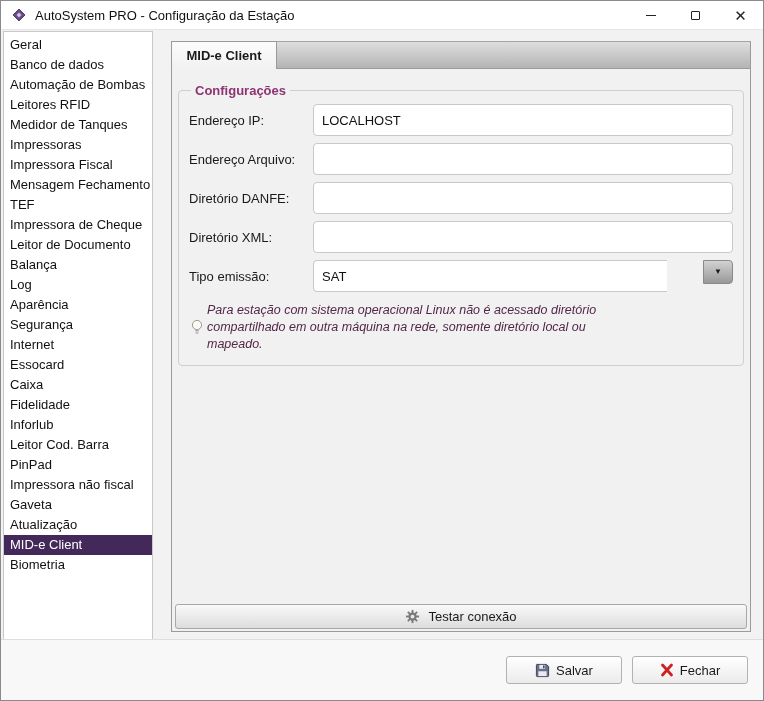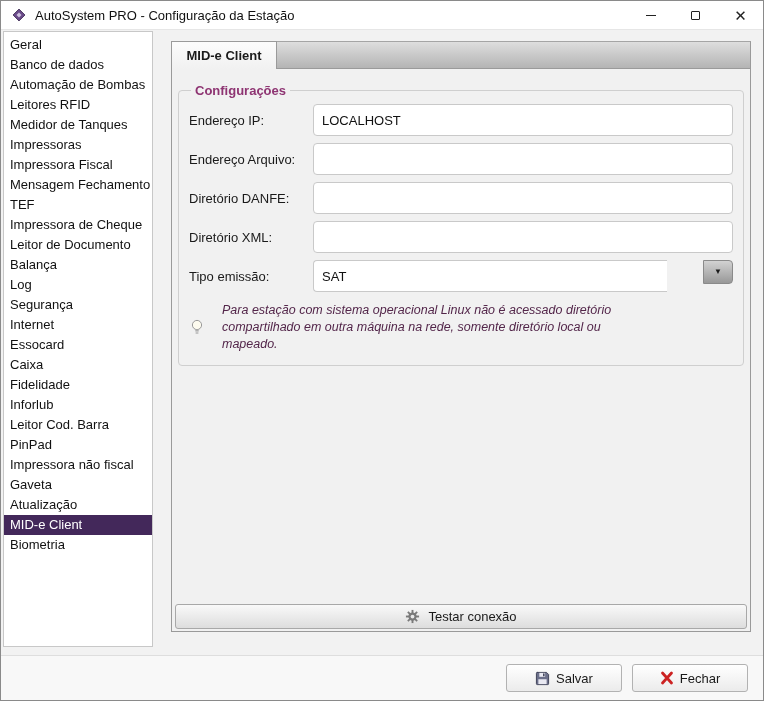--- a/index.html
+++ b/index.html
@@ -81,37 +81,37 @@
   .select-wrap { flex:1; display:flex; min-width:0;gap:36px; }
   .select-wrap .field-input { border-radius:4px 0 0 4px; border-right:none; }
   .dd-btn {
     width:30px; height:24px; flex:0 0 30px;
     background:linear-gradient(#d2d2d2,#989898);
     border:1px solid #8a8a8a; border-radius:0 4px 4px 0;
     display:flex; align-items:center; justify-content:center;
   }
   .dd-arrow { font-size:8px; color:#1a1a1a; line-height:1; }
   
-  .note-row { display:flex; align-items:center; gap:19px; margin:10px 0 2px 2px; }
+  .note-row { display:flex; align-items:center; gap:4px; margin:10px 0 2px 2px; }
   .bulb { flex:0 0 12px; display:flex; }
   .note-text {
     font-style:italic; font-size:12.5px; line-height:1.35;
     color:var(--note-text,#53264a); max-width:392px;
   }
   
   .test-btn {
     position:absolute; left:3px; right:3px; bottom:2px; height:25px;
     background:linear-gradient(#f9f9f9,#dddddd);
     border:1px solid #a8a8a8; border-radius:3px;
     display:flex; align-items:center; justify-content:center; gap:8px;
     font-size:13px; color:#1a1a1a; font-family:"Liberation Sans",sans-serif;
   }
   
   .footer {
-    position:absolute; left:0; right:0; bottom:0; height:45px;
+    position:absolute; left:0; right:0; bottom:0; height:61px;
     background:#f8f8f8; border-top:1px solid #dedede;
     display:flex; align-items:center; justify-content:flex-end;
     gap:10px; padding-right:15px;padding-left:13px;
   }
   .footer-btn {
     min-width:116px; height:28px;
     background:linear-gradient(#ffffff,#ebebeb);
     border:1px solid #b2b2b2; border-radius:3px;
     display:flex; align-items:center; justify-content:center; gap:6px;
     font-size:13px; color:#1a1a1a; font-family:"Liberation Sans",sans-serif;
@@ -151,20 +151,21 @@
       <div class="sb-item">Leitores RFID</div>
       <div class="sb-item">Medidor de Tanques</div>
       <div class="sb-item">Impressoras</div>
       <div class="sb-item">Impressora Fiscal</div>
       <div class="sb-item">Mensagem Fechamento</div>
       <div class="sb-item">TEF</div>
       <div class="sb-item">Impressora de Cheque</div>
       <div class="sb-item">Leitor de Documento</div>
       <div class="sb-item">Balança</div>
       <div class="sb-item">Log</div>
+      <div class="sb-item">Aparência</div>
       <div class="sb-item">Segurança</div>
       <div class="sb-item">Internet</div>
       <div class="sb-item">Essocard</div>
       <div class="sb-item">Caixa</div>
       <div class="sb-item">Fidelidade</div>
       <div class="sb-item">Inforlub</div>
       <div class="sb-item">Leitor Cod. Barra</div>
       <div class="sb-item">PinPad</div>
       <div class="sb-item">Impressora não fiscal</div>
       <div class="sb-item">Gaveta</div>

